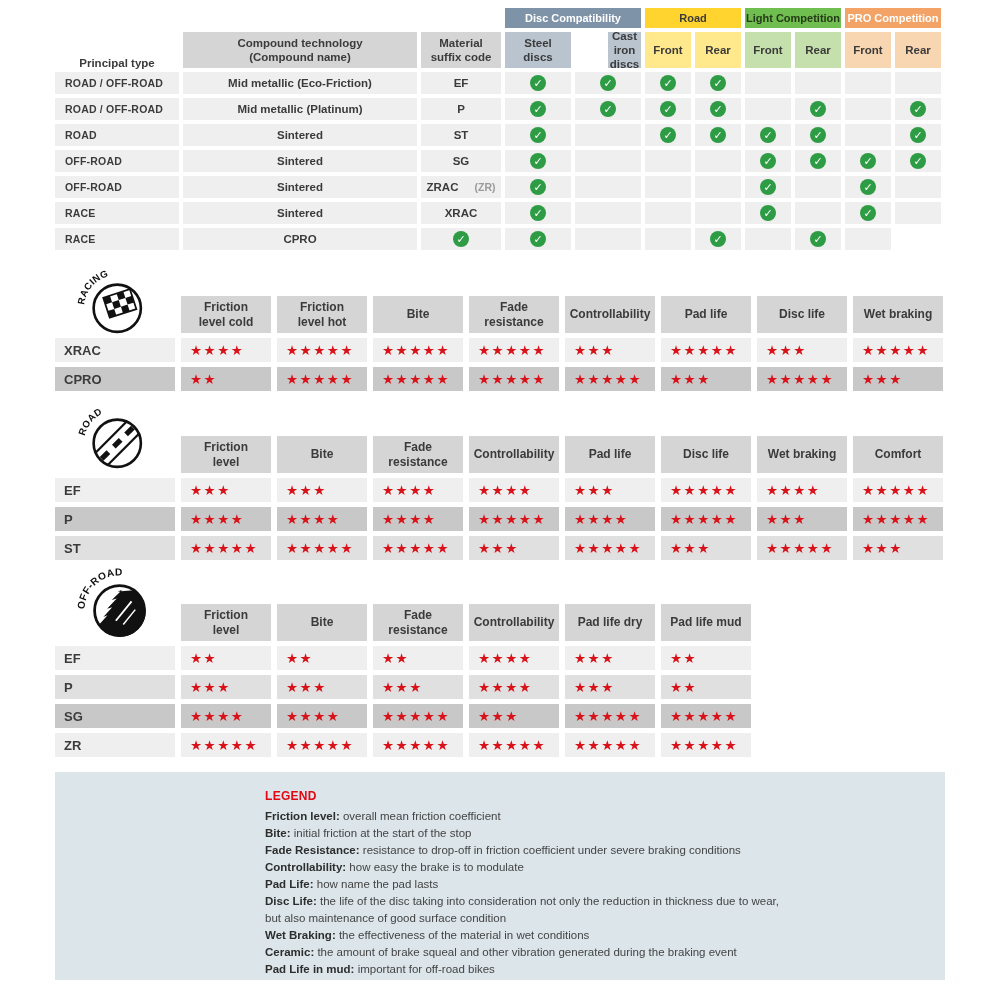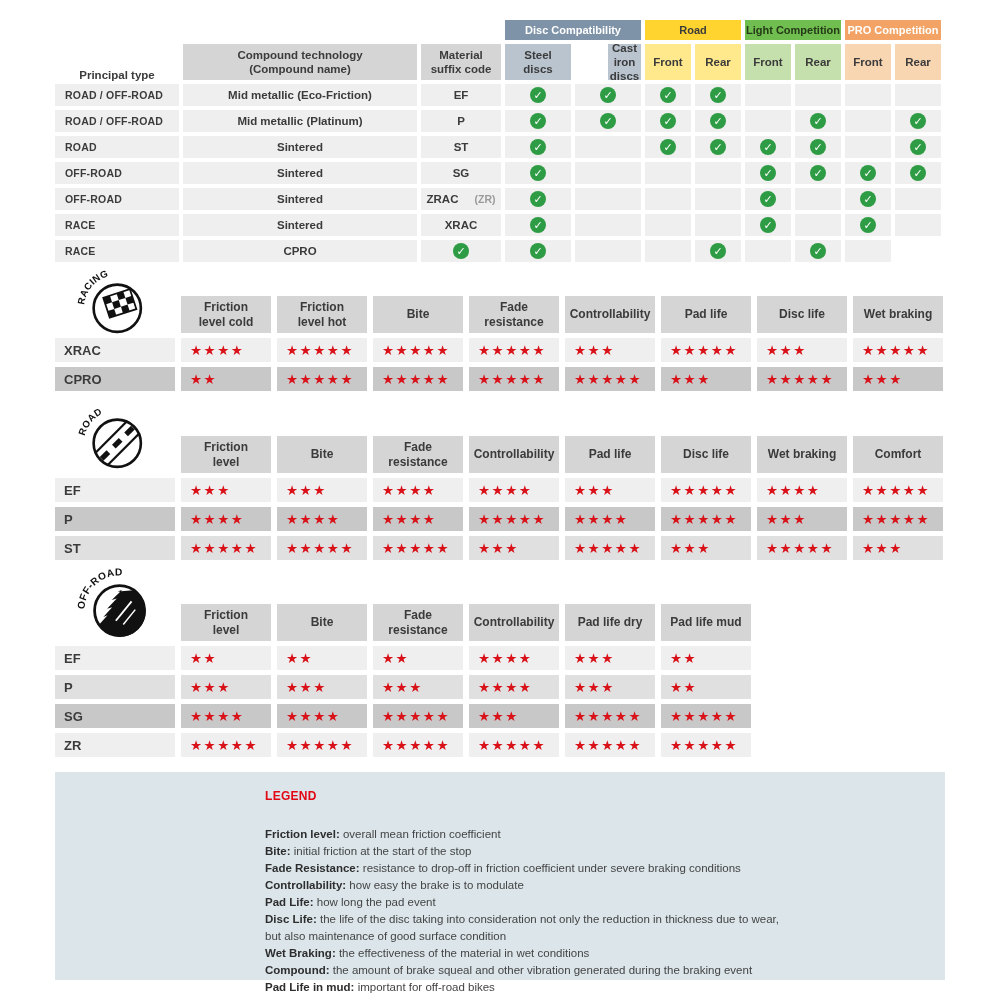--- a/index.html
+++ b/index.html
@@ -5,21 +5,21 @@
   :root{
     --star:#d9121a; --check:#2e9c44; --hdr:#d5d5d5;
     --light:#efefef; --mid:#e0e0e0; --dark:#c8c8c8;
     --legendbg:#dbe5ea; --legendred:#e30613;
   }
   html,body{margin:0;padding:0;}
   body{width:1000px;height:1000px;background:#fff;position:relative;
        font-family:"Liberation Sans","DejaVu Sans",sans-serif;color:#3b3b3b;overflow:hidden;}
 
   
-  #compat{position:absolute;left:55px;top:20px;display:grid;
+  #compat{position:absolute;left:55px;top:8px;display:grid;
     grid-template-columns:124px 234px 80px 66px 66px 46px 46px 46px 46px 46px 46px;
     grid-template-rows:20px 36px;grid-auto-rows:22px;gap:4px;}
   #compat .spacer{background:transparent;}
   #compat .grp{display:flex;align-items:center;justify-content:center;
     font-weight:bold;font-size:11px;grid-column:span 2;}
   #compat .colh{display:flex;align-items:center;justify-content:center;text-align:center;
     font-weight:bold;font-size:11.5px;line-height:1.22;white-space:pre-line;}
   #compat .cell{background:var(--light);display:flex;align-items:center;justify-content:center;
     font-weight:bold;font-size:11.5px;}
   #compat .use-cell{justify-content:flex-start;padding-left:10px;font-size:10.5px;letter-spacing:.2px;}
@@ -42,21 +42,21 @@
     text-align:center;font-weight:bold;font-size:12px;line-height:1.2;white-space:pre-line;}
   .rtable .lbl{display:flex;align-items:center;padding-left:9px;font-weight:bold;font-size:13px;}
   .rtable .stars{display:flex;align-items:center;padding-left:9px;color:var(--star);
     font-size:13.5px;letter-spacing:1.5px;overflow:hidden;}
   .bg-light{background:var(--light)} .bg-mid{background:var(--mid)} .bg-dark{background:var(--dark)}
   .arc-text{font-size:11px;font-weight:bold;fill:#111;letter-spacing:.5px;}
 
   
   #legend{position:absolute;left:55px;top:772px;width:890px;height:208px;background:var(--legendbg);
     box-sizing:border-box;padding:16px 20px 0 210px;font-size:11.5px;line-height:17px;color:#444;}
-  .legend-title{color:var(--legendred);font-weight:bold;font-size:12px;margin-bottom:21px;letter-spacing:.3px;}
+  .legend-title{color:var(--legendred);font-weight:bold;font-size:12px;margin-bottom:3px;letter-spacing:.3px;}
   .legend-line b{color:#2d2d2d;}
 </style>
 </head>
 <body>
 
 <div id="compat">
     <div class="spacer" style="grid-column: span 3;"></div>
     <div class="grp" style="background: rgb(126, 147, 168); color: rgb(255, 255, 255);">Disc Compatibility</div>
     <div class="grp" style="background: rgb(255, 212, 46); color: rgb(59, 59, 59);">Road</div>
     <div class="grp" style="background: rgb(111, 190, 79); color: rgb(37, 58, 24);">Light Competition</div>
@@ -375,20 +375,20 @@
     </div>
 </div>
 
 <div id="legend">
   <div class="legend-title">LEGEND</div>
   <div>
       <div class="legend-line"><b>Friction level: </b><span>overall mean friction coefficient</span></div>
       <div class="legend-line"><b>Bite: </b><span>initial friction at the start of the stop</span></div>
       <div class="legend-line"><b>Fade Resistance: </b><span>resistance to drop-off in friction coefficient under severe braking conditions</span></div>
       <div class="legend-line"><b>Controllability: </b><span>how easy the brake is to modulate</span></div>
-      <div class="legend-line"><b>Pad Life: </b><span>how long the pad event</span></div>
+      <div class="legend-line"><b>Pad Life: </b><span>how name the pad lasts</span></div>
       <div class="legend-line"><b>Disc Life: </b><span>the life of the disc taking into consideration not only the reduction in thickness due to wear,</span></div>
       <div class="legend-line"><span>but also maintenance of good surface condition</span></div>
       <div class="legend-line"><b>Wet Braking: </b><span>the effectiveness of the material in wet conditions</span></div>
-      <div class="legend-line"><b>Compound: </b><span>the amount of brake squeal and other vibration generated during the braking event</span></div>
+      <div class="legend-line"><b>Ceramic: </b><span>the amount of brake squeal and other vibration generated during the braking event</span></div>
       <div class="legend-line"><b>Pad Life in mud: </b><span>important for off-road bikes</span></div>
     </div>
 </div>
 
 </body></html>

